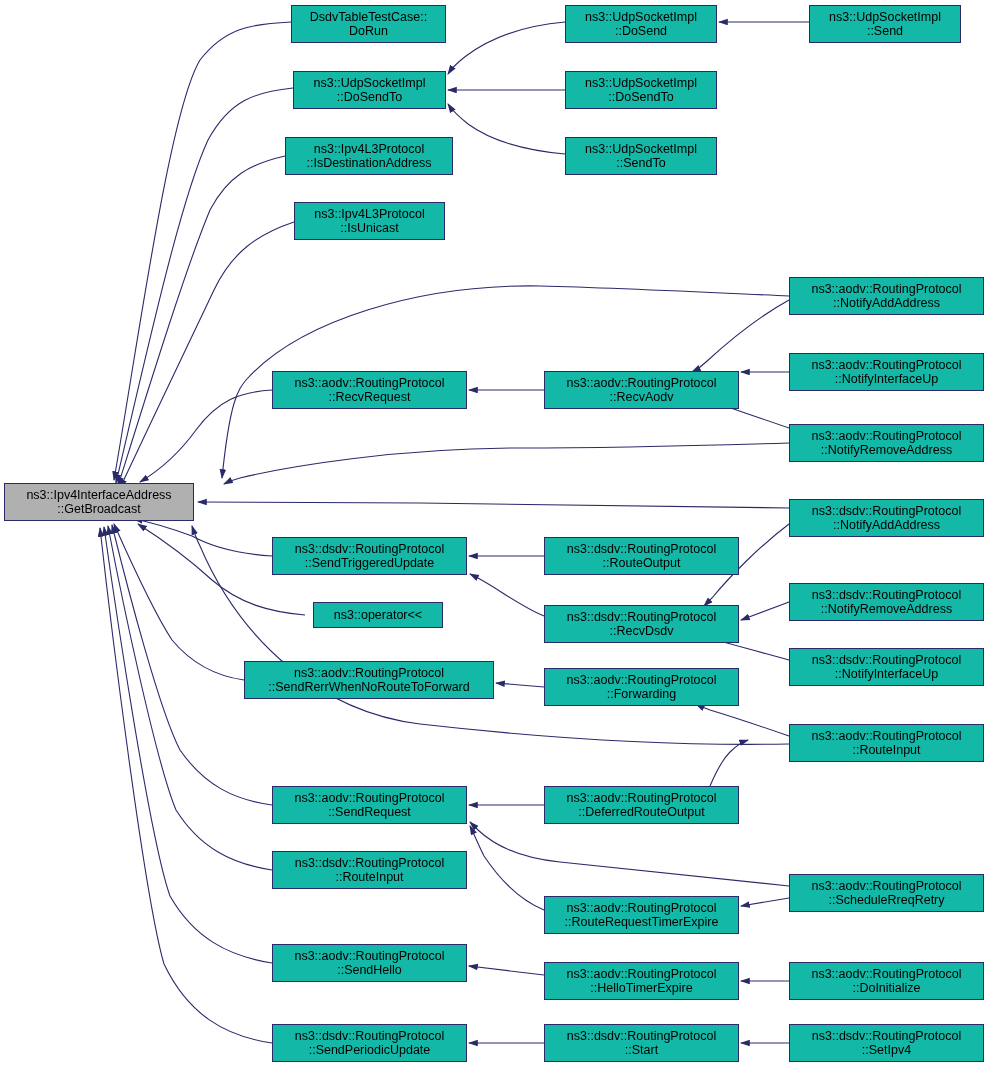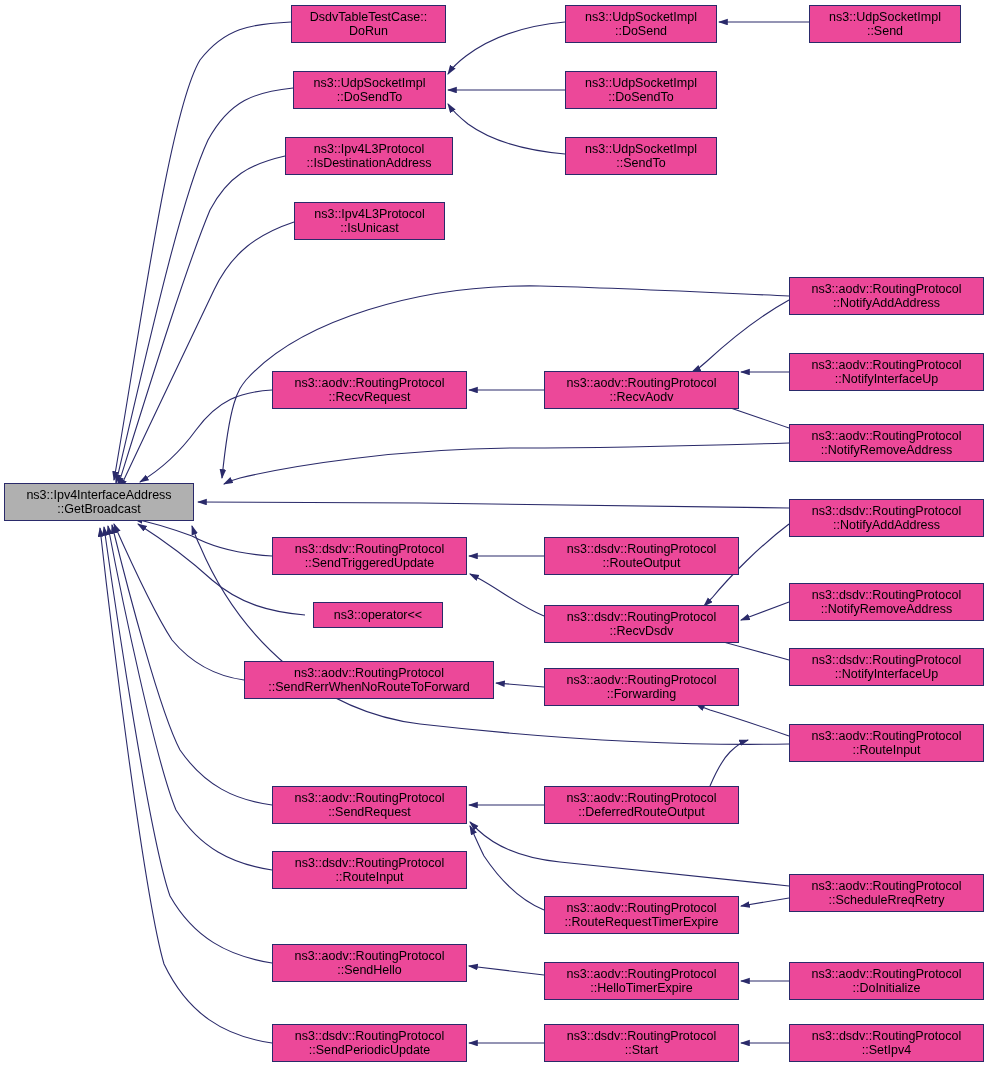--- a/index.html
+++ b/index.html
@@ -22,21 +22,21 @@
     left: 0;
     top: 0;
     width: 989px;
     height: 1079px;
     pointer-events: none;
   }
   .node {
     position: absolute;
     box-sizing: border-box;
     border: 1px solid #2a2a6a;
-    background: #ec4899;
+    background: #14b8a6;
     color: #000000;
     font-size: 12.5px;
     line-height: 14.5px;
     display: flex;
     flex-direction: column;
     align-items: center;
     justify-content: center;
     text-align: center;
     white-space: pre-line;
     padding: 0 3px;

